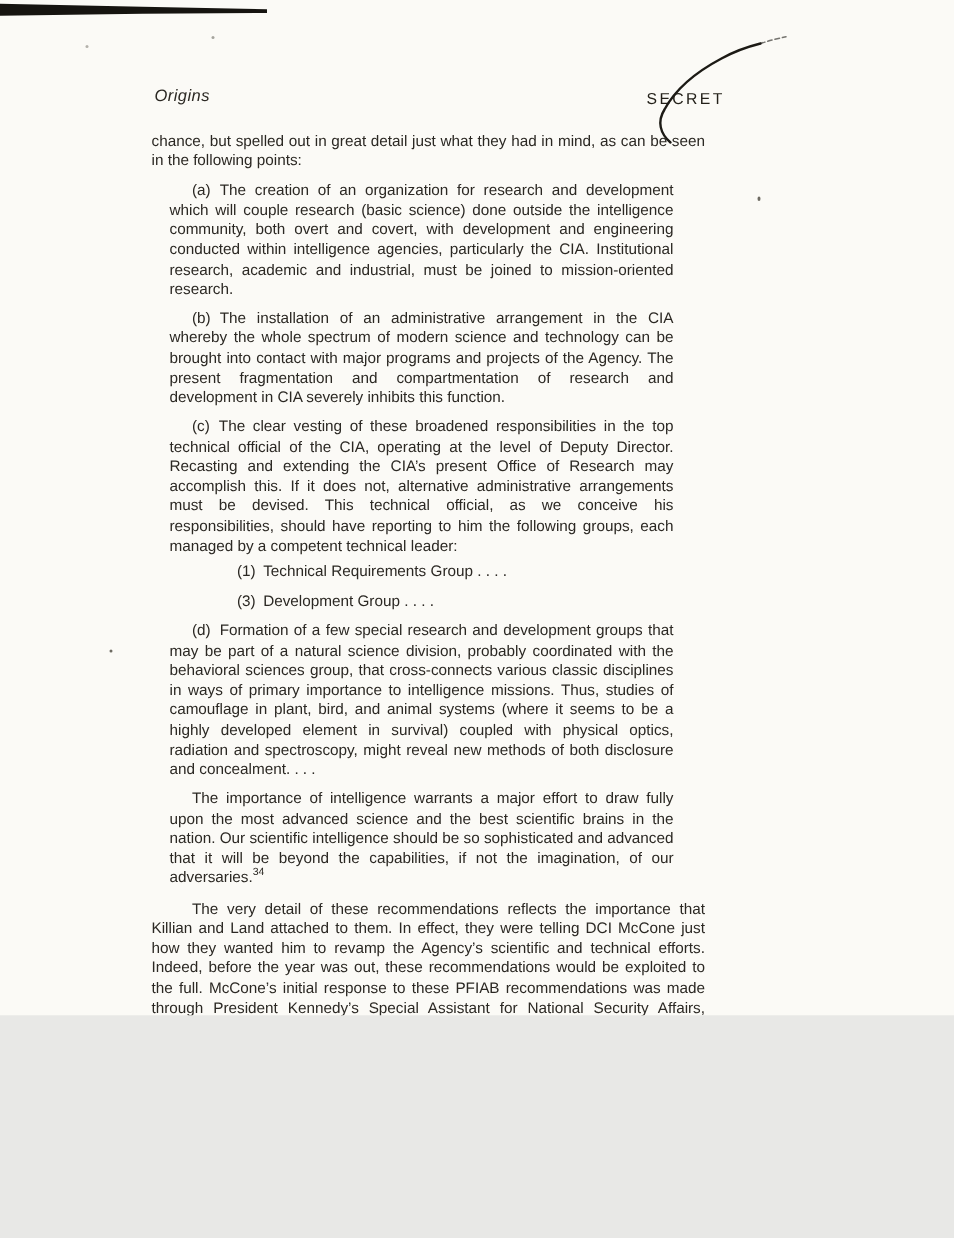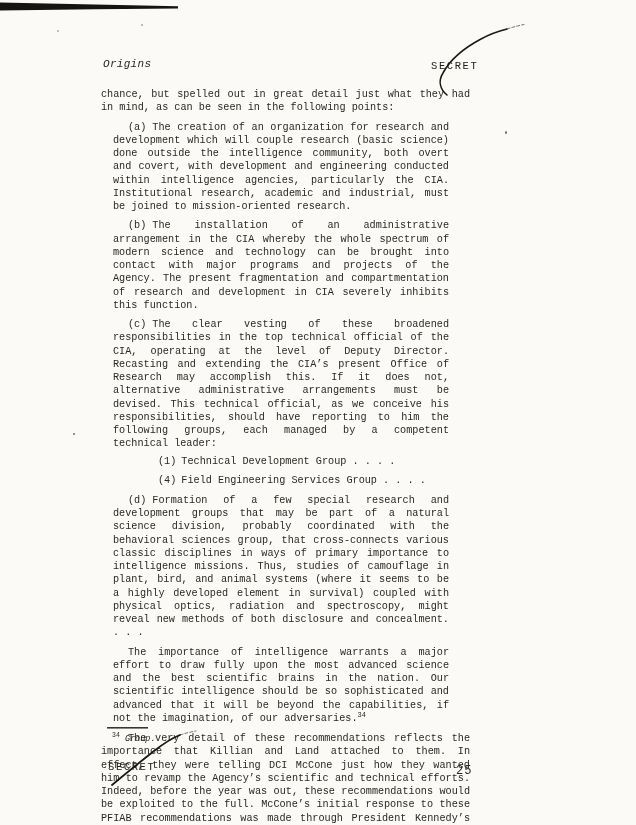--- a/index.html
+++ b/index.html
@@ -1,21 +1,21 @@
 <!DOCTYPE html>
 <html><head>
 <meta charset="utf-8">
 <style>
   html,body{margin:0;padding:0;background:#e8e8e6;}
   .page{
     position:relative;
-    width:636px;height:825px;
+    width:636px;height:677px;
     margin:0 auto;
     background:#fbfaf6;
-    font-family:Liberation Mono, monospace;
+    font-family:Liberation Sans, sans-serif;
     color:#2b2823;
     overflow:hidden;
   }
   
   .running-title{
     position:absolute;left:103px;top:58px;
     font-style:italic;font-size:11px;letter-spacing:.3px;
   }
   .class-top{
     position:absolute;left:431px;top:60px;
@@ -65,22 +65,22 @@
     <p class="intro">chance, but spelled out in great detail just what they had in mind, as can be seen in the following points:</p>
 
     <div class="quote">
       <p class="qp"><span class="plabel">(a)</span><span>The creation of an organization for research and development which will couple research (basic science) done outside the intelligence community, both overt and covert, with development and engineering conducted within intelligence agencies, particularly the CIA. Institutional research, academic and industrial, must be joined to mission-oriented research.</span></p>
 
       <p class="qp"><span class="plabel">(b)</span><span>The installation of an administrative arrangement in the CIA whereby the whole spectrum of modern science and technology can be brought into contact with major programs and projects of the Agency. The present fragmentation and compartmentation of research and development in CIA severely inhibits this function.</span></p>
 
       <p class="qp"><span class="plabel">(c)</span><span>The clear vesting of these broadened responsibilities in the top technical official of the CIA, operating at the level of Deputy Director. Recasting and extending the CIA’s present Office of Research may accomplish this. If it does not, alternative administrative arrangements must be devised. This technical official, as we conceive his responsibilities, should have reporting to him the following groups, each managed by a competent technical leader:</span></p>
 
       <div class="glist">
-        <div class="gitem"><span class="glabel">(1)</span><span>Technical Development Group . . . .</span></div>
-        <div class="gitem"><span class="glabel">(4)</span><span>Field Engineering Services Group . . . .</span></div>
+        <div class="gitem"><span class="glabel">(1)</span><span>Technical Requirements Group . . . .</span></div>
+        <div class="gitem"><span class="glabel">(3)</span><span>Development Group . . . .</span></div>
       </div>
 
       <p class="qp"><span class="plabel">(d)</span><span>Formation of a few special research and development groups that may be part of a natural science division, probably coordinated with the behavioral sciences group, that cross-connects various classic disciplines in ways of primary importance to intelligence missions. Thus, studies of camouflage in plant, bird, and animal systems (where it seems to be a highly developed element in survival) coupled with physical optics, radiation and spectroscopy, might reveal new methods of both disclosure and concealment. . . .</span></p>
 
       <p class="qp"><span>The importance of intelligence warrants a major effort to draw fully upon the most advanced science and the best scientific brains in the nation. Our scientific intelligence should be so sophisticated and advanced that it will be beyond the capabilities, if not the imagination, of our adversaries.</span><sup>34</sup></p>
     </div>
 
     <p class="closing">The very detail of these recommendations reflects the importance that Killian and Land attached to them. In effect, they were telling DCI McCone just how they wanted him to revamp the Agency’s scientific and technical efforts. Indeed, before the year was out, these recommendations would be exploited to the full. McCone’s initial response to these PFIAB recommendations was made through President Kennedy’s Special Assistant for National Security Affairs,</p>
   </div>
 

